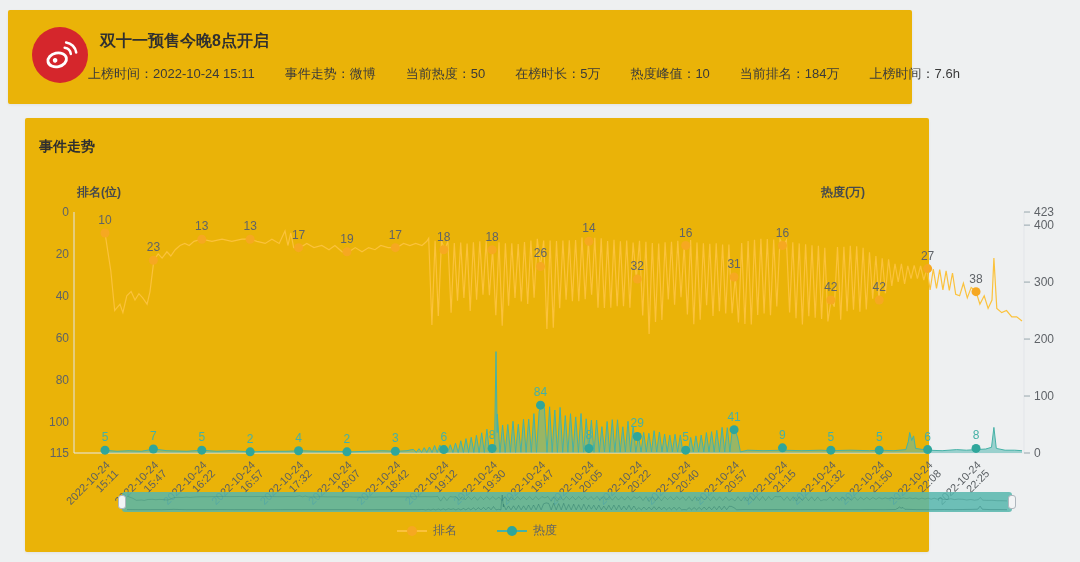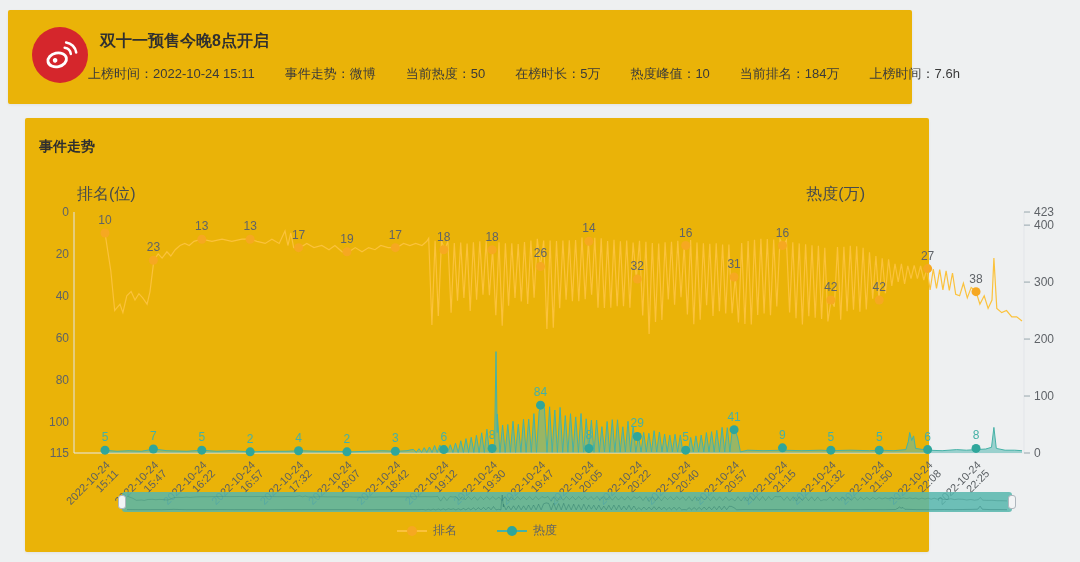--- a/index.html
+++ b/index.html
@@ -17,21 +17,21 @@
   
   .logo{position:absolute;left:24px;top:17px;width:56px;height:56px;border-radius:50%;
         background:#d5262c;display:flex;align-items:center;justify-content:center;}
   .hd-title{position:absolute;left:92px;top:21px;font-size:16px;font-weight:bold;color:#303030;}
   .meta-row{position:absolute;left:80px;top:55px;display:flex;gap:30px;font-size:13px;color:#3a3a3a;white-space:nowrap;}
   .meta-item .lbl{color:#3a3a3a;}
   .meta-item .val{color:#3a3a3a;}
 
   
   .sec-title{position:absolute;left:14px;top:20px;font-size:14px;font-weight:bold;color:#2f2f2f;}
-  .axis-name{position:absolute;top:66px;font-size:16px;font-weight:400;color:#464a4d;}
+  .axis-name{position:absolute;top:66px;font-size:12px;font-weight:700;color:#464a4d;}
   #axis-name-left{left:52px;}
   #axis-name-right{right:64px;}
   #plot{position:absolute;left:0;top:0;}
 
   
   #datazoom{position:absolute;left:97px;top:374px;width:890px;height:20px;
             background:rgba(86,182,173,.85);border-radius:3px;}
   .dz-handle{position:absolute;top:3px;width:8px;height:14px;background:#f2f4f5;
              border:1px solid #aeb6bd;border-radius:3px;box-sizing:border-box;}
   #dz-handle-left{left:-4px;}

